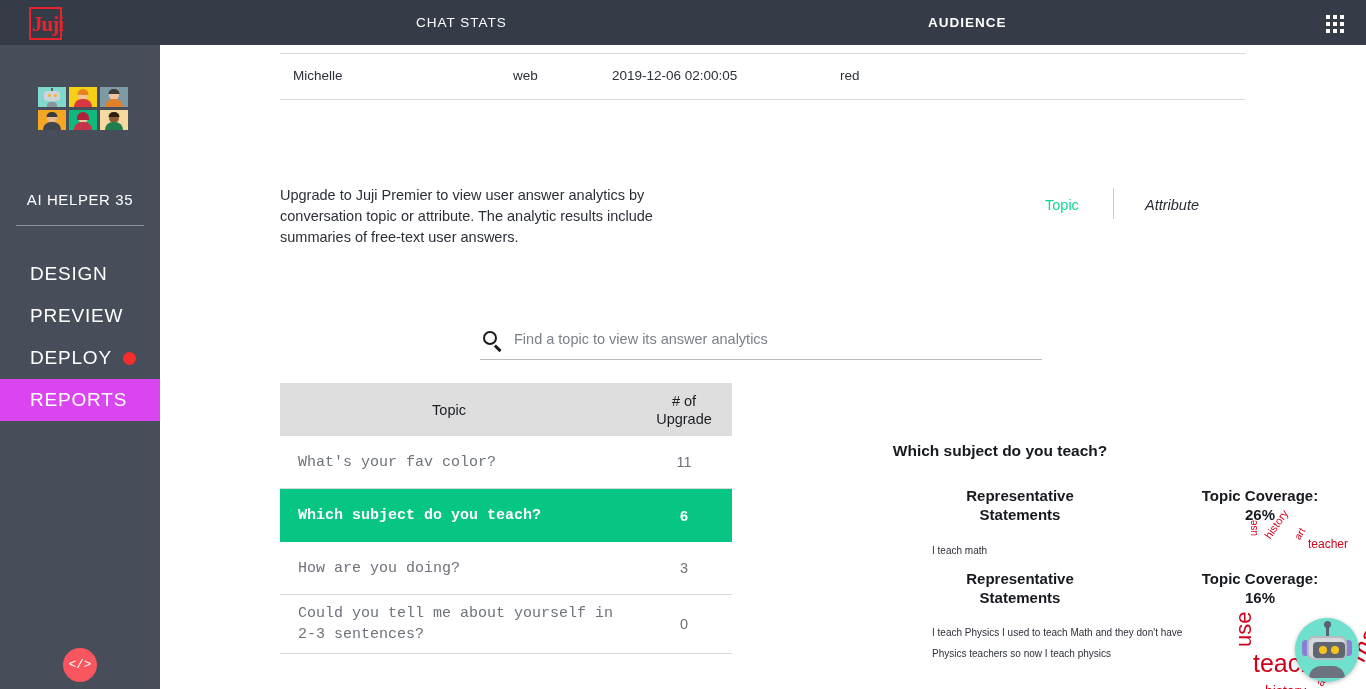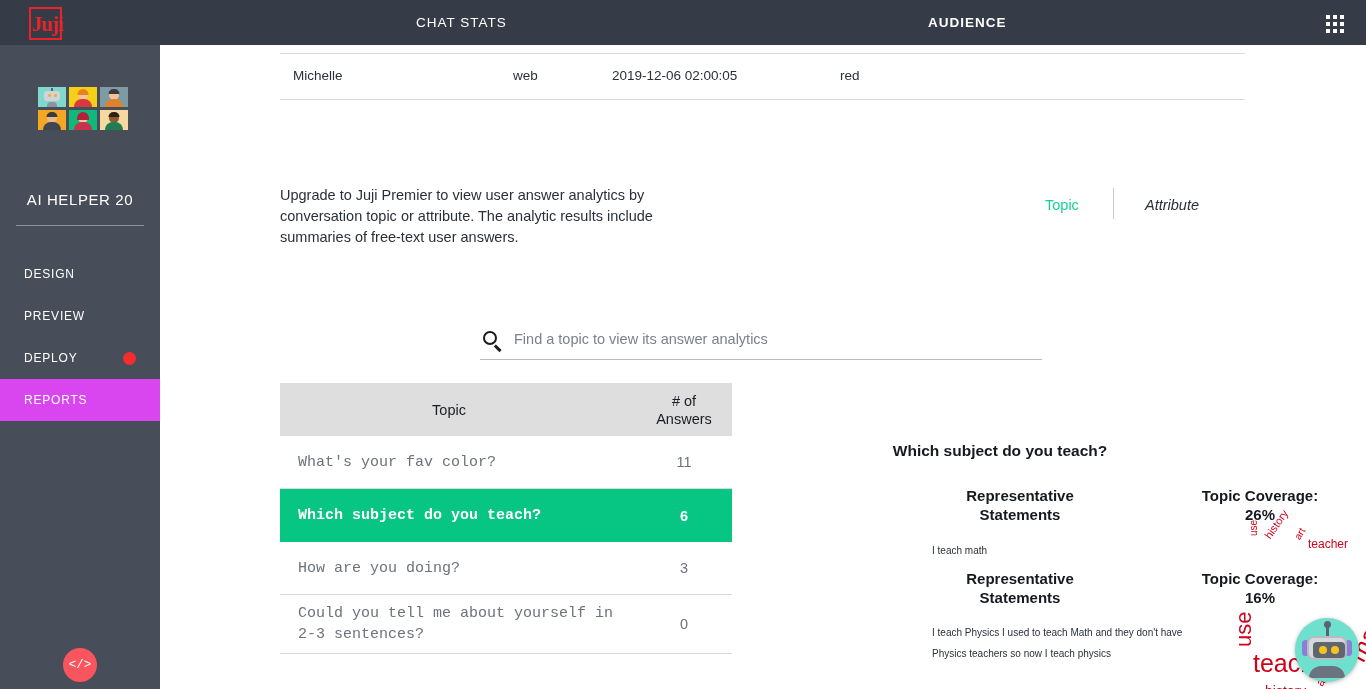--- a/index.html
+++ b/index.html
@@ -79,22 +79,22 @@
   .sb-title {
     position: absolute; left: 0; top: 146px; width: 160px;
     text-align: center; color: #ffffff; font-size: 15px; letter-spacing: 0.6px;
   }
   .sb-divider {
     position: absolute; left: 16px; top: 180px; width: 128px; height: 1px;
     background: #8e949d;
   }
   .sb-item {
     position: absolute; left: 0; width: 160px; height: 42px;
-    line-height: 42px; padding-left: 24px;
-    color: #ffffff; font-size: 12px; letter-spacing: 0.8px; cursor: pointer;
+    line-height: 42px; padding-left: 30px;
+    color: #ffffff; font-size: 19px; letter-spacing: 0.8px; cursor: pointer;
   }
   .sb-item.active { background: #d946ef; }
   .sb-dot {
     position: absolute; right: 24px; top: 15px;
     width: 13px; height: 13px; border-radius: 50%; background: #f62d2d;
   }
   .gopro-btn {
     position: absolute; left: 63px; top: 603px;
     width: 34px; height: 34px; border-radius: 50%;
     background: #f9555f; color: #ffffff;
@@ -255,21 +255,21 @@
         <div class="av-head" style="top:2px;width:12px;height:8px;background:#b0223a;border-radius:6px 6px 0 0"></div>
         <div class="av-body" style="width:18px;height:8px;background:#c8324a"></div>
       </div>
       <div class="avatar a6">
         <div class="av-head" style="top:3px;width:10px;height:10px;background:#8a5a33"></div>
         <div class="av-head" style="top:2px;width:11px;height:5px;background:#2f2013;border-radius:6px 6px 0 0"></div>
         <div class="av-body" style="width:18px;height:8px;background:#1f7d4f"></div>
       </div>
     </div>
 
-    <div class="sb-title">AI HELPER 20</div>
+    <div class="sb-title">AI HELPER 35</div>
     <div class="sb-divider"></div>
 
     <div class="sb-item" style="top:208px">DESIGN</div>
     <div class="sb-item" style="top:250px">PREVIEW</div>
     <div class="sb-item" style="top:292px">
       <span>DEPLOY</span>
       <span class="sb-dot"></span>
     </div>
     <div class="sb-item active" style="top:334px">REPORTS</div>
 
@@ -298,21 +298,21 @@
       <div class="search-icon"></div>
       <input class="search-input" type="text" placeholder="Find a topic to view its answer analytics" style="">
       <div class="search-underline"></div>
     </div>
 
     <div class="topics">
       <div class="th-row">
         <div class="th-topic">Topic</div>
         <div class="th-count">
           <div># of</div>
-          <div>Answers</div>
+          <div>Upgrade</div>
         </div>
       </div>
 
       <div class="tr-row">
         <div class="td-topic">What's your fav color?</div>
         <div class="td-count">11</div>
       </div>
       <div class="tr-row sel">
         <div class="td-topic">Which subject do you teach?</div>
         <div class="td-count">6</div>

